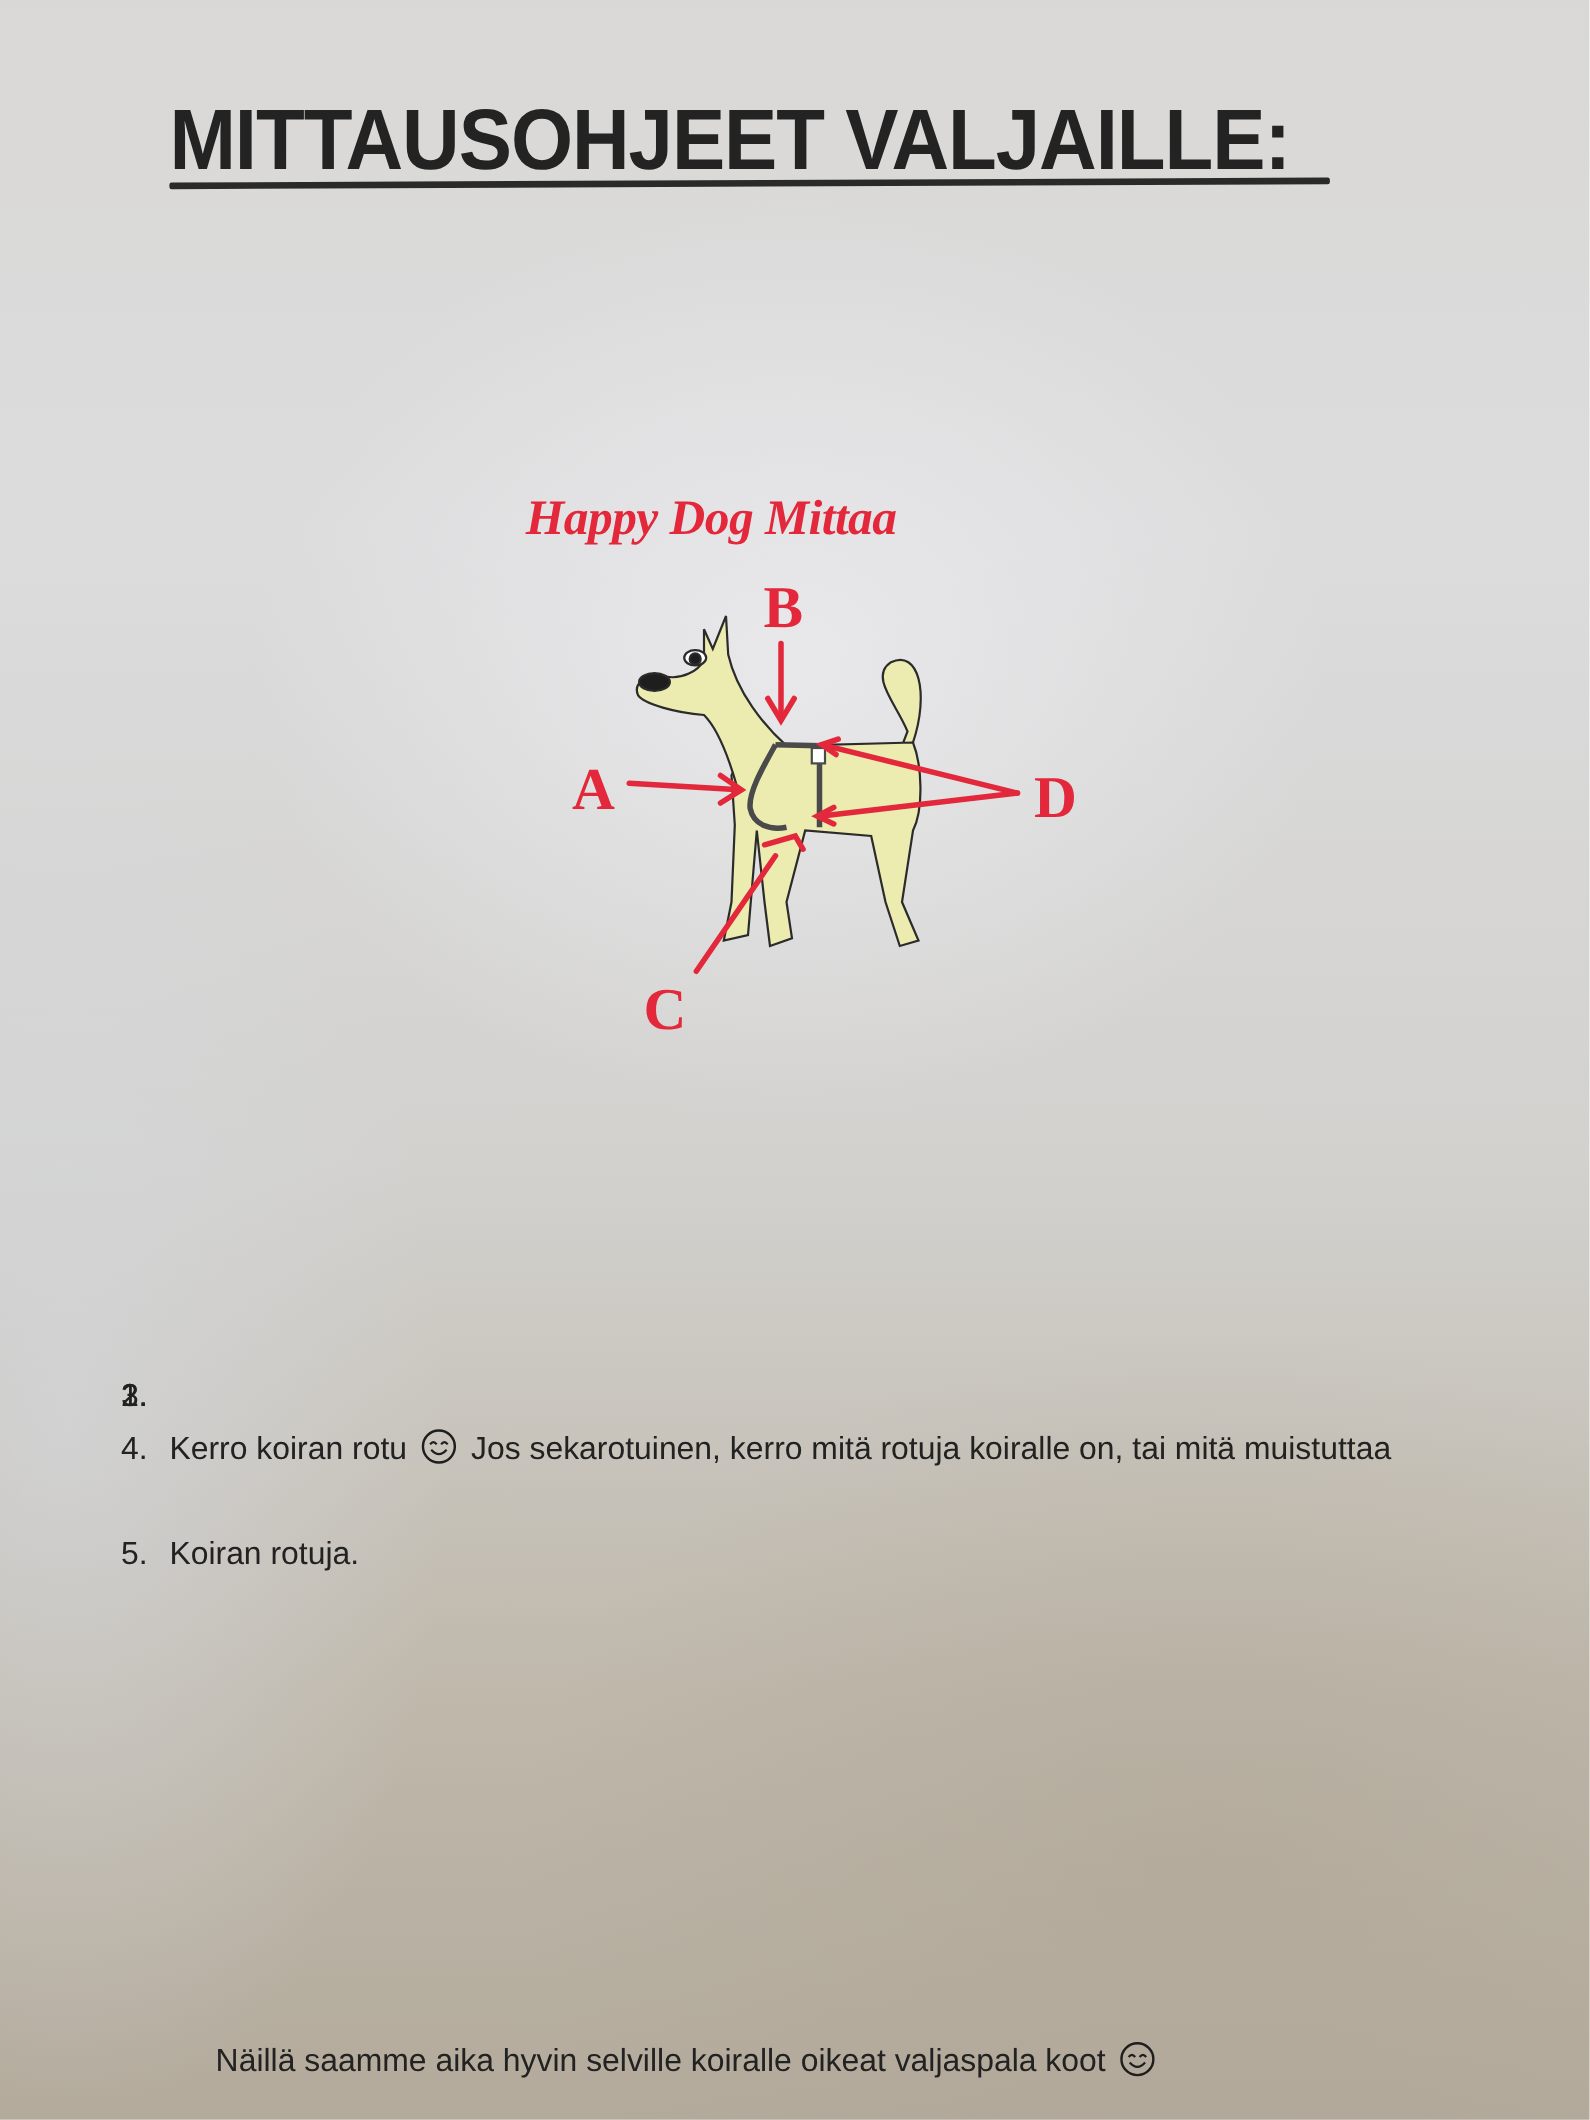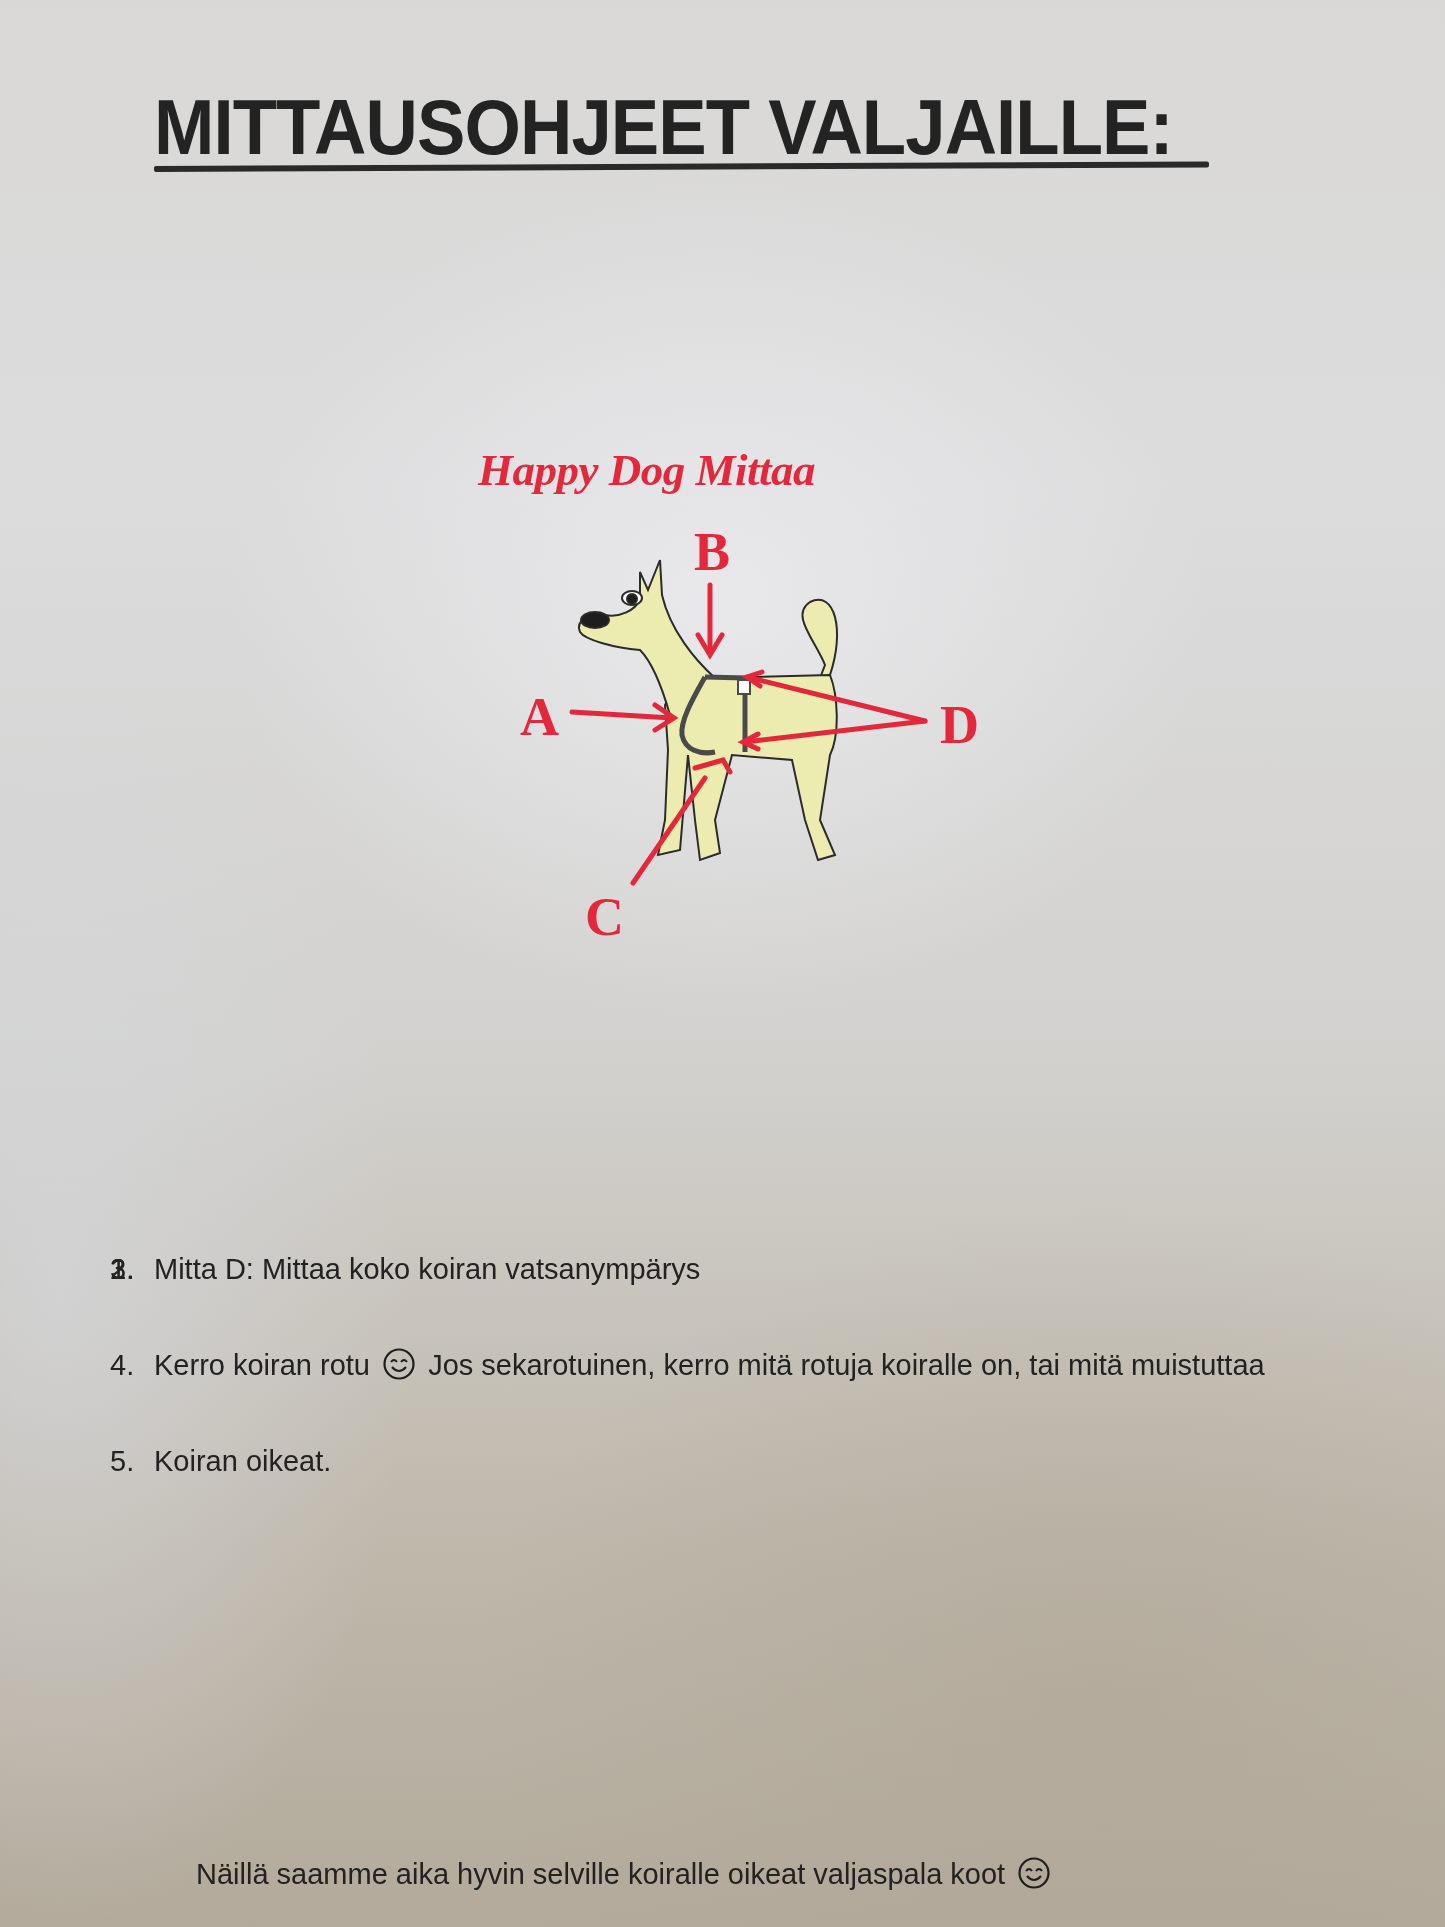--- a/index.html
+++ b/index.html
@@ -114,36 +114,35 @@
 
   <ol class="instructions">
     <li>
       <span class="num">1.</span>
     </li>
     <li>
       <span class="num">2.</span>
     </li>
     <li>
       <span class="num">3.</span>
-      <span>Mitta D: Mittaa koko koiran vatsanympärys</span>
     </li>
     <li class="gap">
       <span class="num">4.</span>
       <span>Kerro koiran rotu</span>
       <svg class="smiley" viewBox="0 0 34 34">
         <circle cx="17" cy="17" r="14.5" fill="none" stroke="#1e1e1e" stroke-width="2.2"></circle>
         <path d="M9 15 q3 -4 6 0" fill="none" stroke="#1e1e1e" stroke-width="2"></path>
         <path d="M19 15 q3 -4 6 0" fill="none" stroke="#1e1e1e" stroke-width="2"></path>
         <path d="M10 20 q7 8 14 0" fill="none" stroke="#1e1e1e" stroke-width="2"></path>
       </svg>
       <span>Jos sekarotuinen, kerro mitä rotuja koiralle on, tai mitä muistuttaa</span>
     </li>
     <li class="gap">
       <span class="num">5.</span>
-      <span>Koiran oikeat.</span>
+      <span>Koiran rotuja.</span>
     </li>
   </ol>
 
   <div class="closing">
     <span>Näillä saamme aika hyvin selville koiralle oikeat valjaspala koot</span>
     <svg class="smiley" viewBox="0 0 34 34">
       <circle cx="17" cy="17" r="14.5" fill="none" stroke="#1e1e1e" stroke-width="2.2"></circle>
       <path d="M9 15 q3 -4 6 0" fill="none" stroke="#1e1e1e" stroke-width="2"></path>
       <path d="M19 15 q3 -4 6 0" fill="none" stroke="#1e1e1e" stroke-width="2"></path>
       <path d="M10 20 q7 8 14 0" fill="none" stroke="#1e1e1e" stroke-width="2"></path>

